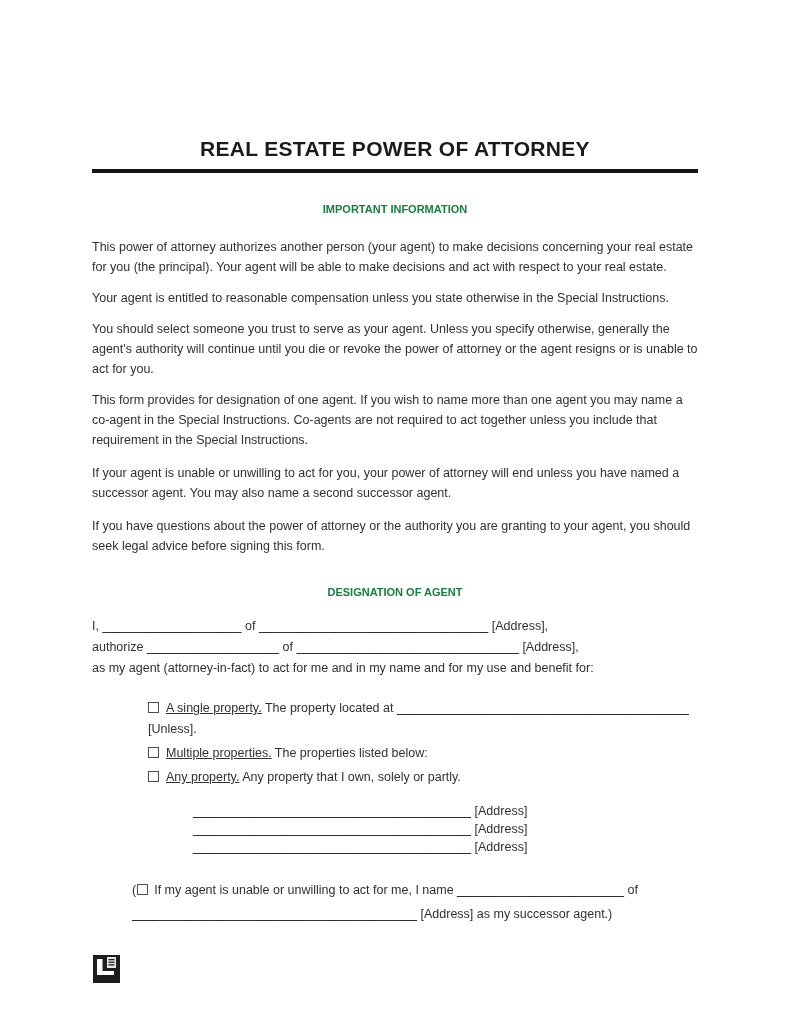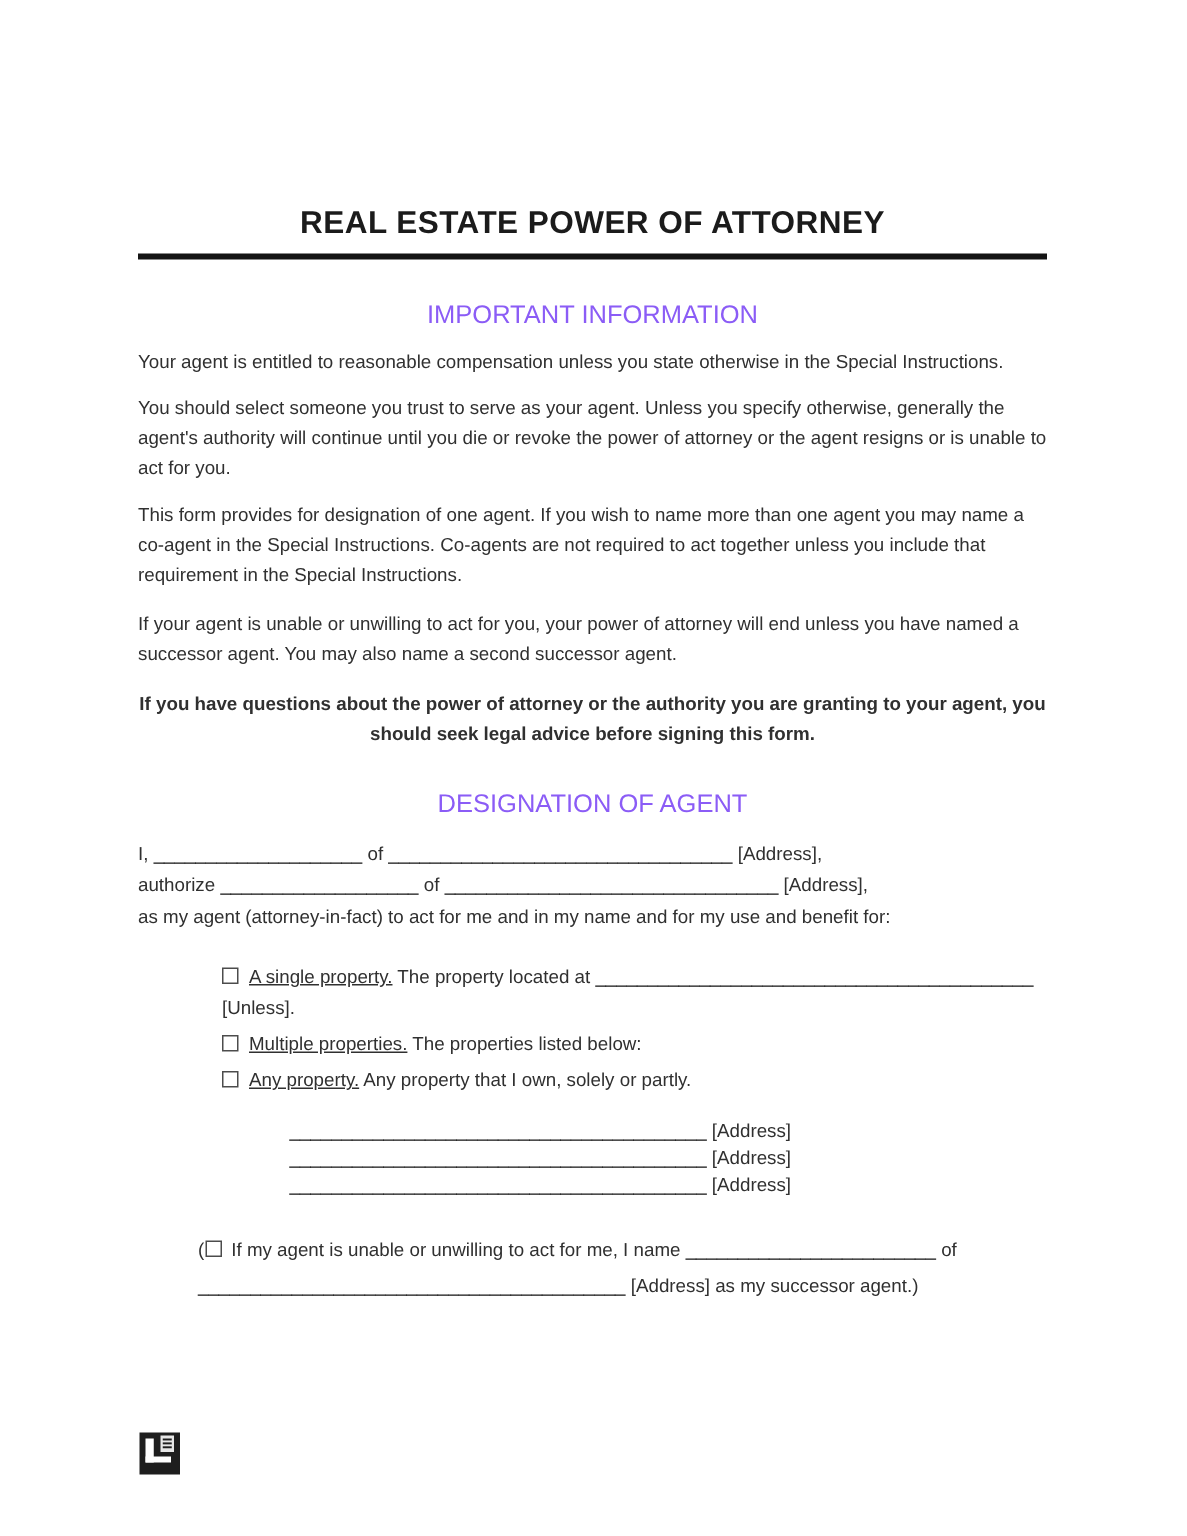--- a/index.html
+++ b/index.html
@@ -21,31 +21,31 @@
     font-size: 21px;
     line-height: 26px;
     font-weight: bold;
     text-align: center;
     letter-spacing: 0.3px;
     color: #1b1b1b;
   }
   .rule { height: 4px; background: #141414; margin-top: 7px; }
   .section-heading {
     margin: 26px 0 0;
-    font-size: 17px;
+    font-size: 11px;
     line-height: 21px;
-    font-weight: normal;
+    font-weight: bold;
     text-align: center;
-    color: #8b5cf6;
+    color: #15803d;
   }
   .heading-designation { }
   .para { margin: 11px 0 0; line-height: 20px; }
   .para.first { margin-top: 17px; }
   .para.g13 { margin-top: 13px; }
-  .bold { font-weight: bold; text-align: center; }
+  .bold { font-weight: normal; }
   .fill-block { margin-top: 13px; line-height: 21px; }
   .blank { white-space: nowrap; color: #000000; }
   .options { margin: 19px 0 0 56px; }
   .option-line { line-height: 21px; }
   .option-gap { margin-top: 3px; }
   .option-cont { line-height: 21px; }
   .checkbox {
     display: inline-block;
     width: 11px;
     height: 11px;
@@ -65,20 +65,21 @@
 </head>
 <body>
 
 <div class="page">
 
   <h1 class="title">REAL ESTATE POWER OF ATTORNEY</h1>
   <div class="rule"></div>
 
   <h2 class="section-heading">IMPORTANT INFORMATION</h2>
 
+  <p class="para first">This power of attorney authorizes another person (your agent) to make decisions concerning your real estate for you (the principal). Your agent will be able to make decisions and act with respect to your real estate.</p>
   <p class="para">Your agent is entitled to reasonable compensation unless you state otherwise in the Special Instructions.</p>
   <p class="para">You should select someone you trust to serve as your agent. Unless you specify otherwise, generally the agent's authority will continue until you die or revoke the power of attorney or the agent resigns or is unable to act for you.</p>
   <p class="para">This form provides for designation of one agent. If you wish to name more than one agent you may name a co-agent in the Special Instructions. Co-agents are not required to act together unless you include that requirement in the Special Instructions.</p>
   <p class="para g13">If your agent is unable or unwilling to act for you, your power of attorney will end unless you have named a successor agent. You may also name a second successor agent.</p>
   <p class="para g13 bold">If you have questions about the power of attorney or the authority you are granting to your agent, you should seek legal advice before signing this form.</p>
 
   <h2 class="section-heading heading-designation">DESIGNATION OF AGENT</h2>
 
   <div class="fill-block">
     <div><span>I,</span> <span class="blank">____________________</span> <span>of</span> <span class="blank">_________________________________</span> <span>[Address],</span></div>

